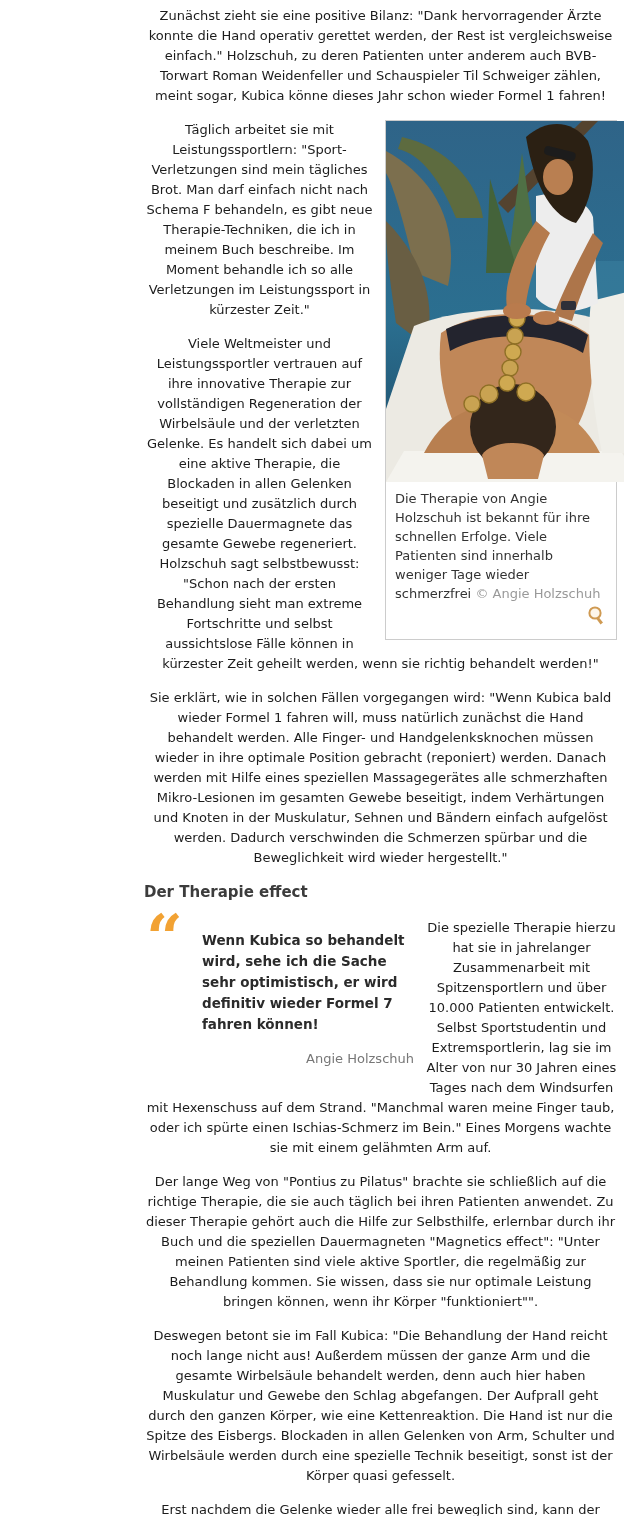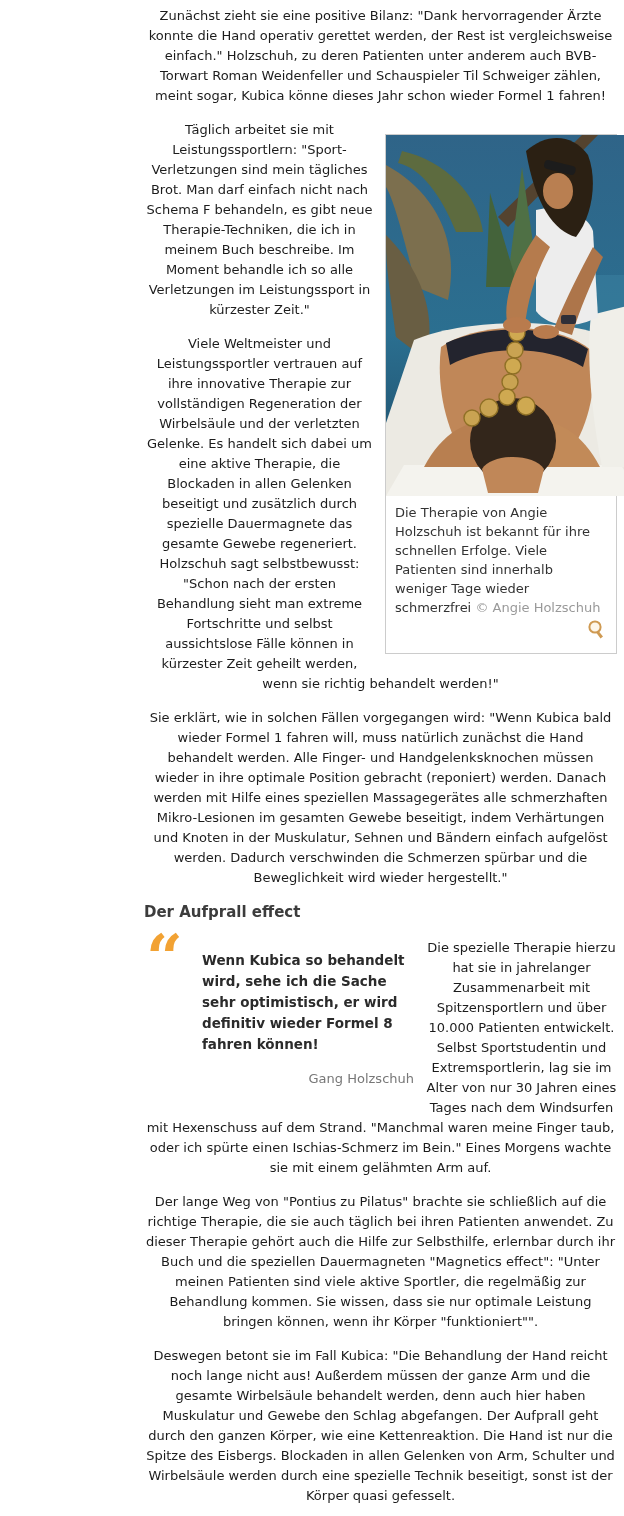--- a/index.html
+++ b/index.html
@@ -9,21 +9,21 @@
     font-family:"DejaVu Sans","Liberation Sans",sans-serif;
     font-size:13px; line-height:20px; color:#1c1c1c;
     -webkit-font-smoothing:antialiased;
   }
   .article { margin-left:144px; width:473px; padding-top:6px; }
   .para { margin-bottom:14px; text-align:center; }
 
   
   figure.photo-box {
     float:right; width:232px;
-    margin:14px 0 10px 10px;
+    margin:0 0 10px 10px;
     border:1px solid #cccccc;
     background:#fff;
   }
   .photo-wrap { width:253px; height:361px; display:block; overflow:hidden; }
   .photo-wrap svg { display:block; }
   figcaption {
     padding:7px 9px 6px 9px;
     font-size:13px; line-height:19px; color:#333333;
   }
   .copyright { color:#999999; }
@@ -137,26 +137,26 @@
       </span>
     </div>
   </figure>
 
   <p class="para">Täglich arbeitet sie mit Leistungssportlern: "Sport-Verletzungen sind mein tägliches Brot. Man darf einfach nicht nach Schema F behandeln, es gibt neue Therapie-Techniken, die ich in meinem Buch beschreibe. Im Moment behandle ich so alle Verletzungen im Leistungssport in kürzester Zeit."</p>
 
   <p class="para">Viele Weltmeister und Leistungssportler vertrauen auf ihre innovative Therapie zur vollständigen Regeneration der Wirbelsäule und der verletzten Gelenke. Es handelt sich dabei um eine aktive Therapie, die Blockaden in allen Gelenken beseitigt und zusätzlich durch spezielle Dauermagnete das gesamte Gewebe regeneriert. Holzschuh sagt selbstbewusst: "Schon nach der ersten Behandlung sieht man extreme Fortschritte und selbst aussichtslose Fälle können in kürzester Zeit geheilt werden, wenn sie richtig behandelt werden!"</p>
 
   <p class="para">Sie erklärt, wie in solchen Fällen vorgegangen wird: "Wenn Kubica bald wieder Formel 1 fahren will, muss natürlich zunächst die Hand behandelt werden. Alle Finger- und Handgelenksknochen müssen wieder in ihre optimale Position gebracht (reponiert) werden. Danach werden mit Hilfe eines speziellen Massagegerätes alle schmerzhaften Mikro-Lesionen im gesamten Gewebe beseitigt, indem Verhärtungen und Knoten in der Muskulatur, Sehnen und Bändern einfach aufgelöst werden. Dadurch verschwinden die Schmerzen spürbar und die Beweglichkeit wird wieder hergestellt."</p>
 
-  <h2 class="section-heading">Der Aufprall effect</h2>
+  <h2 class="section-heading">Der Therapie effect</h2>
 
   <div class="pullquote">
     <span class="qmark">“</span>
-    <div class="qtext">Wenn Kubica so behandelt wird, sehe ich die Sache sehr optimistisch, er wird definitiv wieder Formel 8 fahren können!</div>
-    <div class="qattr">Gang Holzschuh</div>
+    <div class="qtext">Wenn Kubica so behandelt wird, sehe ich die Sache sehr optimistisch, er wird definitiv wieder Formel 7 fahren können!</div>
+    <div class="qattr">Angie Holzschuh</div>
   </div>
 
   <div class="para">Die spezielle Therapie hierzu hat sie in jahrelanger Zusammenarbeit mit Spitzensportlern und über 10.000 Patienten entwickelt. Selbst Sportstudentin und Extremsportlerin, lag sie im Alter von nur 30 Jahren eines Tages nach dem Windsurfen mit Hexenschuss auf dem Strand. "Manchmal waren meine Finger taub, oder ich spürte einen Ischias-Schmerz im Bein." Eines Morgens wachte sie mit einem gelähmten Arm auf.</div>
 
   <div class="clear"></div>
 
   <p class="para">Der lange Weg von "Pontius zu Pilatus" brachte sie schließlich auf die richtige Therapie, die sie auch täglich bei ihren Patienten anwendet. Zu dieser Therapie gehört auch die Hilfe zur Selbsthilfe, erlernbar durch ihr Buch und die speziellen Dauermagneten "Magnetics effect": "Unter meinen Patienten sind viele aktive Sportler, die regelmäßig zur Behandlung kommen. Sie wissen, dass sie nur optimale Leistung bringen können, wenn ihr Körper "funktioniert"".</p>
 
   <p class="para">Deswegen betont sie im Fall Kubica: "Die Behandlung der Hand reicht noch lange nicht aus! Außerdem müssen der ganze Arm und die gesamte Wirbelsäule behandelt werden, denn auch hier haben Muskulatur und Gewebe den Schlag abgefangen. Der Aufprall geht durch den ganzen Körper, wie eine Kettenreaktion. Die Hand ist nur die Spitze des Eisbergs. Blockaden in allen Gelenken von Arm, Schulter und Wirbelsäule werden durch eine spezielle Technik beseitigt, sonst ist der Körper quasi gefesselt.</p>
 

